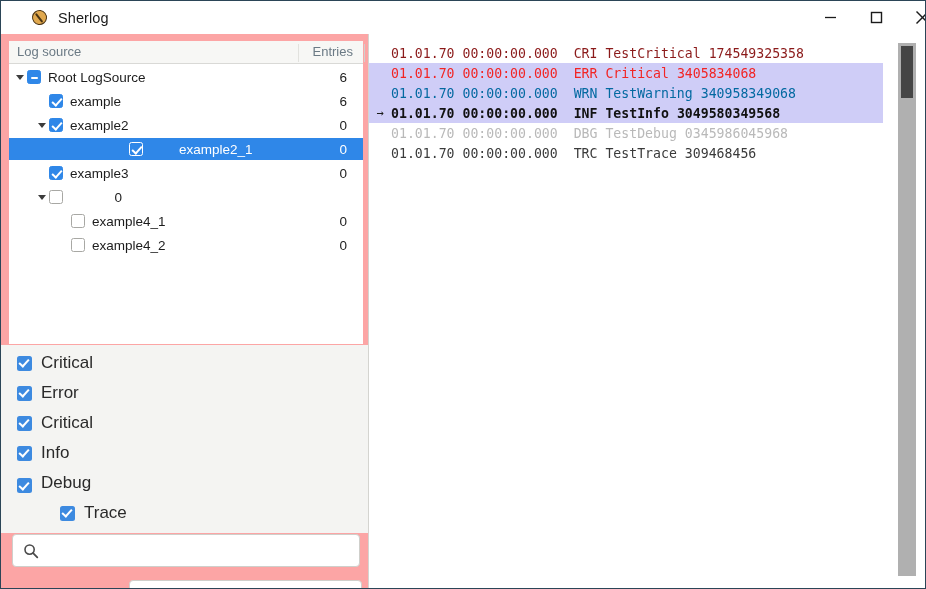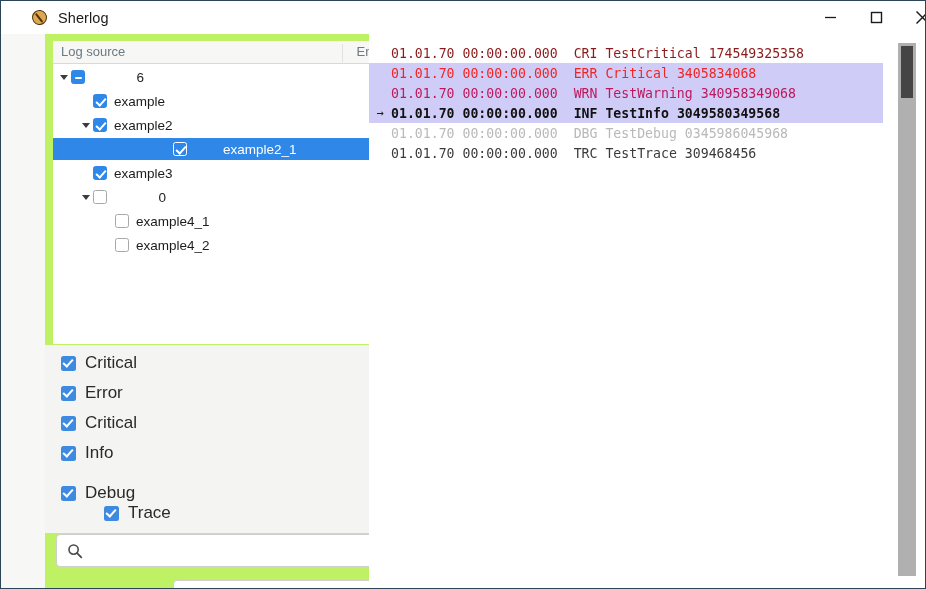--- a/index.html
+++ b/index.html
@@ -91,24 +91,23 @@
     height: 554px;
     background: #f7f7f5;
   }
 
   
   .left-pane {
     position: absolute;
     left: 0; top: 0;
     width: 368px;
     height: 554px;
-    background: #bef264;
+    background: #fca5a5;
     box-sizing: border-box;
     border-right: 1px solid #d4d4d0;
-    margin-left: 44px;
   }
 
   
   .tree-header {
     position: absolute;
     left: 8px; top: 7px;
     width: 354px;
     height: 23px;
     background: #f7f7f5;
     border-bottom: 1px solid #d9d9d6;
@@ -406,20 +405,21 @@
         <div class="th-divider2"></div>
         <div class="th-cell th-entries">Entries</div>
         <div class="th-divider"></div>
       </div>
 
       <div class="tree-body" id="tree-body">
           <div class="tree-row">
             <div style="width: 4px; flex: 0 0 auto;"></div>
             <div class="tw arrow"></div>
             <div class="cbox partial"></div>
+            <div class="t-label">Root LogSource</div>
             <div class="t-count">6</div>
           </div>
           <div class="tree-row">
             <div style="width: 26px; flex: 0 0 auto;"></div>
             <div class="tw"></div>
             <div class="cbox checked"></div>
             <div class="t-label">example</div>
             <div class="t-count">6</div>
           </div>
           <div class="tree-row">
@@ -475,21 +475,21 @@
             <span>Error</span>
           </div>
           <div class="filter-row" style="top: 68px;">
             <div class="fcbox"></div>
             <span>Critical</span>
           </div>
           <div class="filter-row" style="top: 98px;">
             <div class="fcbox"></div>
             <span>Info</span>
           </div>
-          <div class="filter-row" style="top: 138px;">
+          <div class="filter-row" style="top: 128px; align-items: flex-end;">
             <div class="fcbox"></div>
             <span>Debug</span>
           </div>
           <div class="filter-row" style="top: 158px; padding-left: 43px;">
             <div class="fcbox"></div>
             <span>Trace</span>
           </div>
         </div>
 
       <div class="search-box">
@@ -505,21 +505,21 @@
         <div class="dt-input">
           <span class="dt-value">+0D 00:00:00.000</span>
         </div>
       </div>
     </div>
 
     <div class="log-pane">
       <div class="log-rows" id="log-rows">
           <div class="log-row"><div class="log-marker"></div><div class="log-text" style="color: rgb(139, 26, 26);"><span>01.01.70 00:00:00.000</span>  <span>CRI</span> <span>TestCritical</span> <span>174549325358</span></div></div>
           <div class="log-row band"><div class="log-marker"></div><div class="log-text" style="color: rgb(242, 36, 36);"><span>01.01.70 00:00:00.000</span>  <span>ERR</span> <span>Critical</span> <span>3405834068</span></div></div>
-          <div class="log-row band"><div class="log-marker"></div><div class="log-text" style="color: #be185d;"><span>01.01.70 00:00:00.000</span>  <span>WRN</span> <span>TestWarning</span> <span>340958349068</span></div></div>
+          <div class="log-row band"><div class="log-marker"></div><div class="log-text" style="color: #0369a1;"><span>01.01.70 00:00:00.000</span>  <span>WRN</span> <span>TestWarning</span> <span>340958349068</span></div></div>
           <div class="log-row band"><div class="log-marker">→</div><div class="log-text" style="color: rgb(17, 17, 17); font-weight: bold;"><span>01.01.70 00:00:00.000</span>  <span>INF</span> <span>TestInfo</span> <span>3049580349568</span></div></div>
           <div class="log-row"><div class="log-marker"></div><div class="log-text" style="color: rgb(185, 185, 185);"><span>01.01.70 00:00:00.000</span>  <span>DBG</span> <span>TestDebug</span> <span>0345986045968</span></div></div>
           <div class="log-row"><div class="log-marker"></div><div class="log-text" style="color: rgb(58, 58, 58);"><span>01.01.70 00:00:00.000</span>  <span>TRC</span> <span>TestTrace</span> <span>309468456</span></div></div>
         </div>
 
       <div class="log-scroll-track">
         <div class="log-scroll-thumb"></div>
       </div>
     </div>
 

